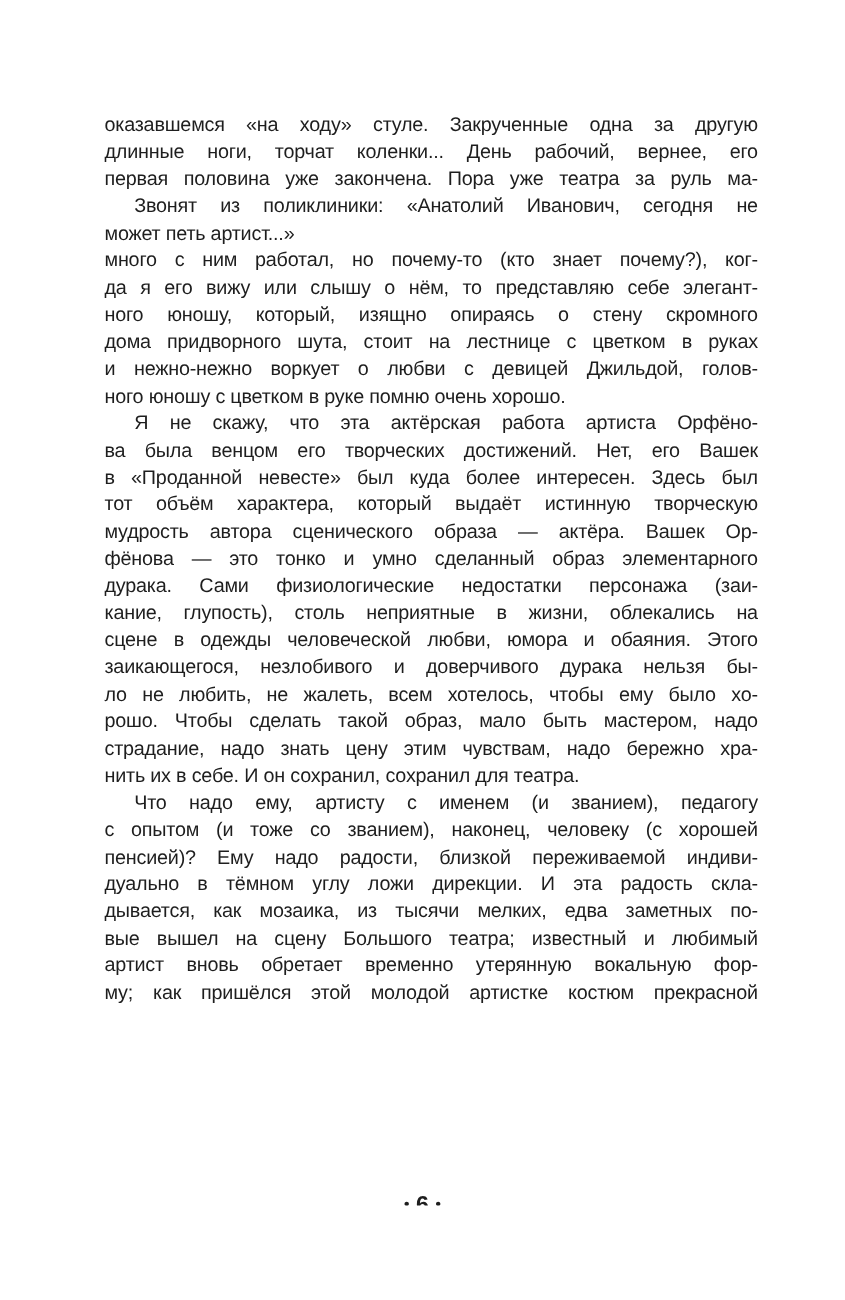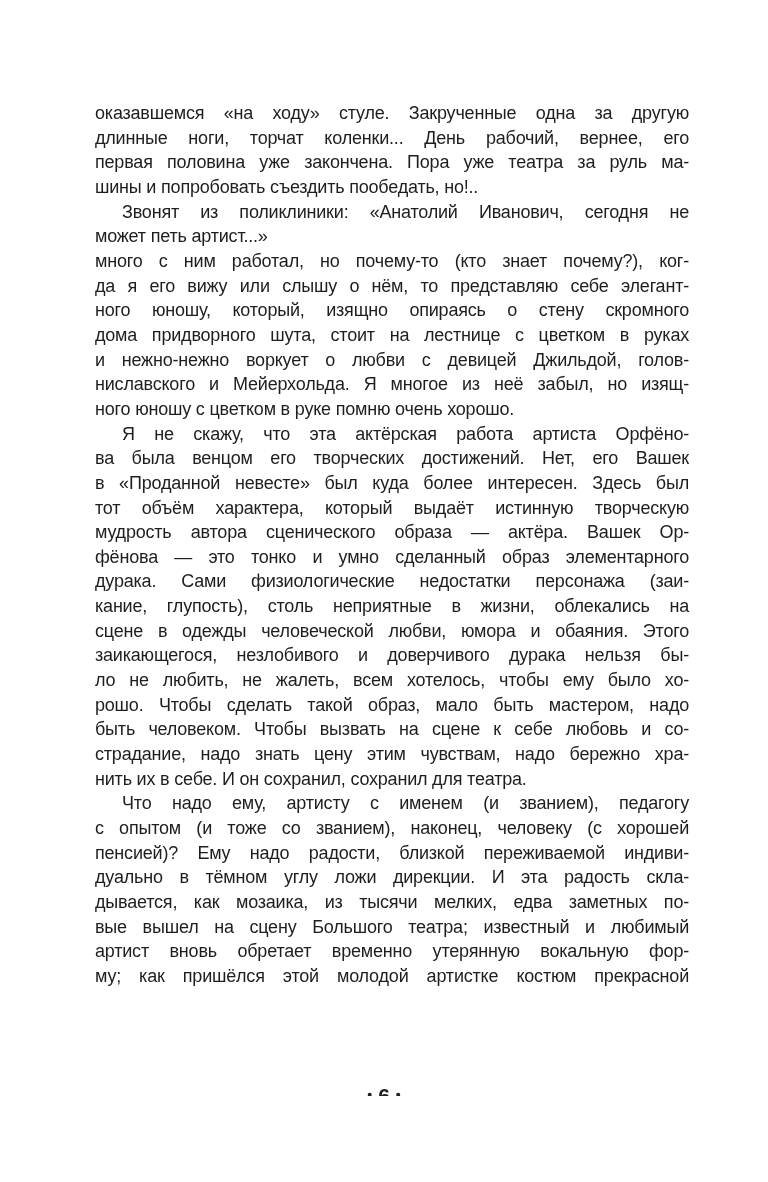--- a/index.html
+++ b/index.html
@@ -62,49 +62,46 @@
 </style>
 </head>
 <body>
 
 <div class="page">
   <div class="text-block">
       <div class="paragraph">
         <div class="line">оказавшемся «на ходу» стуле. Закрученные одна за другую</div>
         <div class="line">длинные ноги, торчат коленки... День рабочий, вернее, его</div>
         <div class="line">первая половина уже закончена. Пора уже театра за руль ма-</div>
-        <div class="line last-left">шины и попробовать съездить пообедать, но!..</div>
       </div>
       <div class="paragraph">
         <div class="line first-indented">Звонят из поликлиники: «Анатолий Иванович, сегодня не</div>
         <div class="line last-left">может петь артист...»</div>
       </div>
       <div class="paragraph">
         <div class="line">много с ним работал, но почему-то (кто знает почему?), ког-</div>
         <div class="line">да я его вижу или слышу о нём, то представляю себе элегант-</div>
         <div class="line">ного юношу, который, изящно опираясь о стену скромного</div>
         <div class="line">дома придворного шута, стоит на лестнице с цветком в руках</div>
         <div class="line">и нежно-нежно воркует о любви с девицей Джильдой, голов-</div>
-        <div class="line">ниславского и Мейерхольда. Я многое из неё забыл, но изящ-</div>
         <div class="line last-left">ного юношу с цветком в руке помню очень хорошо.</div>
       </div>
       <div class="paragraph">
         <div class="line first-indented">Я не скажу, что эта актёрская работа артиста Орфёно-</div>
         <div class="line">ва была венцом его творческих достижений. Нет, его Вашек</div>
         <div class="line">в «Проданной невесте» был куда более интересен. Здесь был</div>
         <div class="line">тот объём характера, который выдаёт истинную творческую</div>
         <div class="line">мудрость автора сценического образа — актёра. Вашек Ор-</div>
         <div class="line">фёнова — это тонко и умно сделанный образ элементарного</div>
         <div class="line">дурака. Сами физиологические недостатки персонажа (заи-</div>
         <div class="line">кание, глупость), столь неприятные в жизни, облекались на</div>
         <div class="line">сцене в одежды человеческой любви, юмора и обаяния. Этого</div>
         <div class="line">заикающегося, незлобивого и доверчивого дурака нельзя бы-</div>
         <div class="line">ло не любить, не жалеть, всем хотелось, чтобы ему было хо-</div>
         <div class="line">рошо. Чтобы сделать такой образ, мало быть мастером, надо</div>
-        <div class="line">быть человеком. Чтобы вызвать на сцене к себе любовь и со-</div>
         <div class="line">страдание, надо знать цену этим чувствам, надо бережно хра-</div>
         <div class="line last-left">нить их в себе. И он сохранил, сохранил для театра.</div>
       </div>
       <div class="paragraph">
         <div class="line first-indented">Что надо ему, артисту с именем (и званием), педагогу</div>
         <div class="line">с опытом (и тоже со званием), наконец, человеку (с хорошей</div>
         <div class="line">пенсией)? Ему надо радости, близкой переживаемой индиви-</div>
         <div class="line">дуально в тёмном углу ложи дирекции. И эта радость скла-</div>
         <div class="line">дывается, как мозаика, из тысячи мелких, едва заметных по-</div>
         <div class="line">вые вышел на сцену Большого театра; известный и любимый</div>

